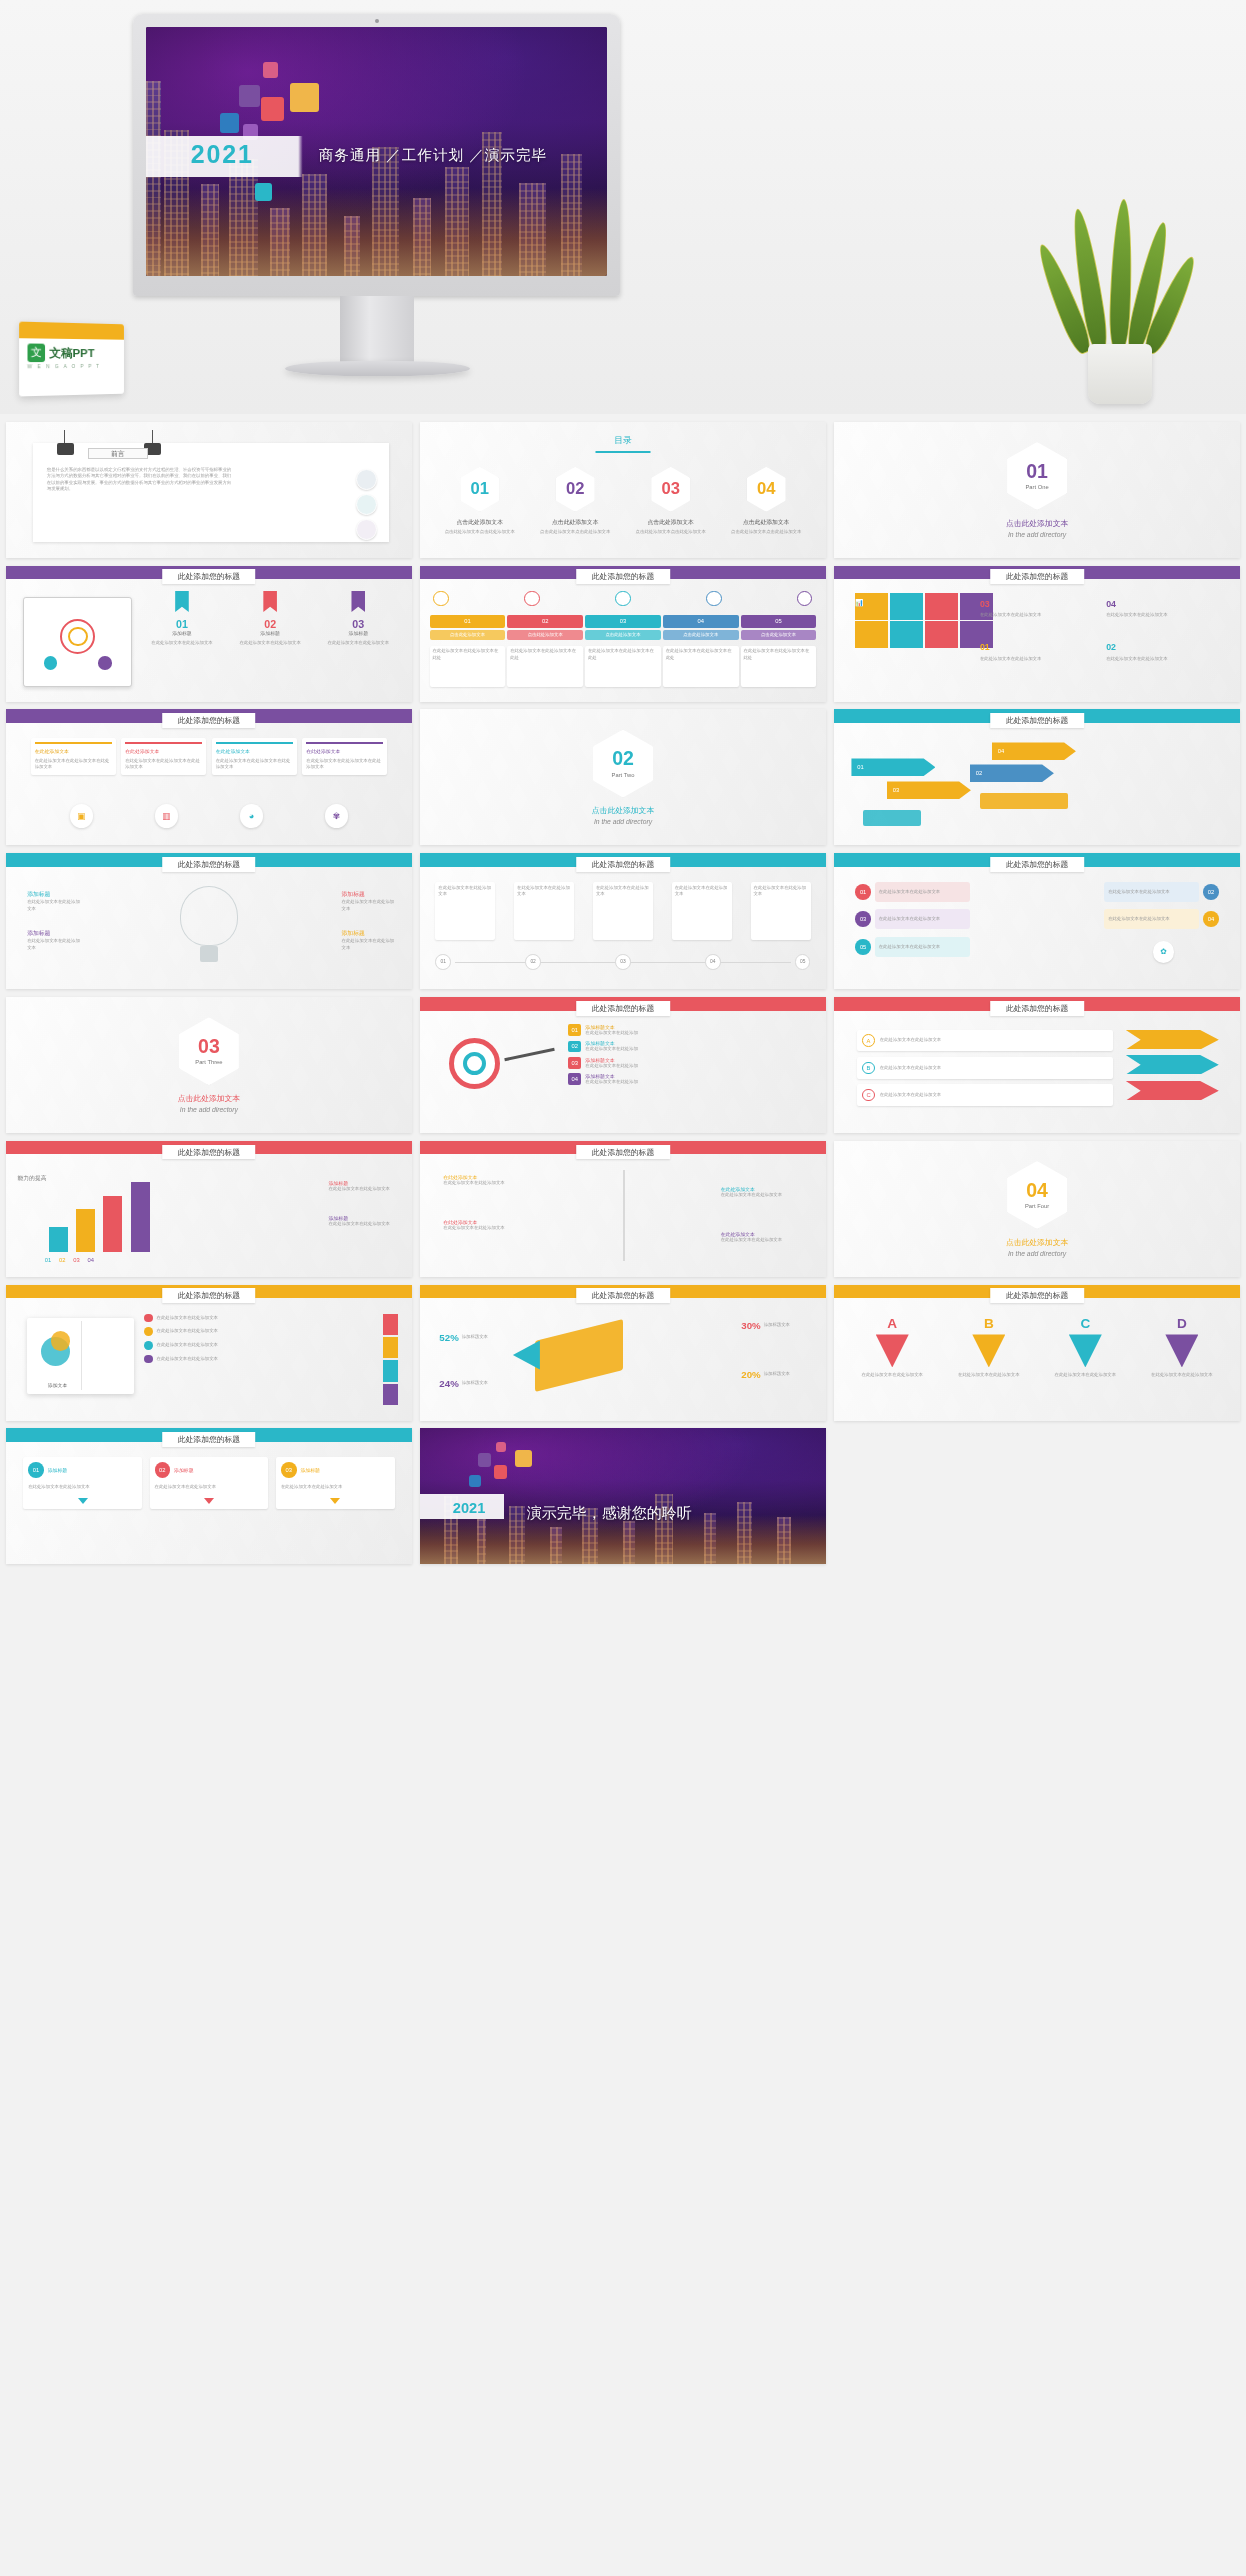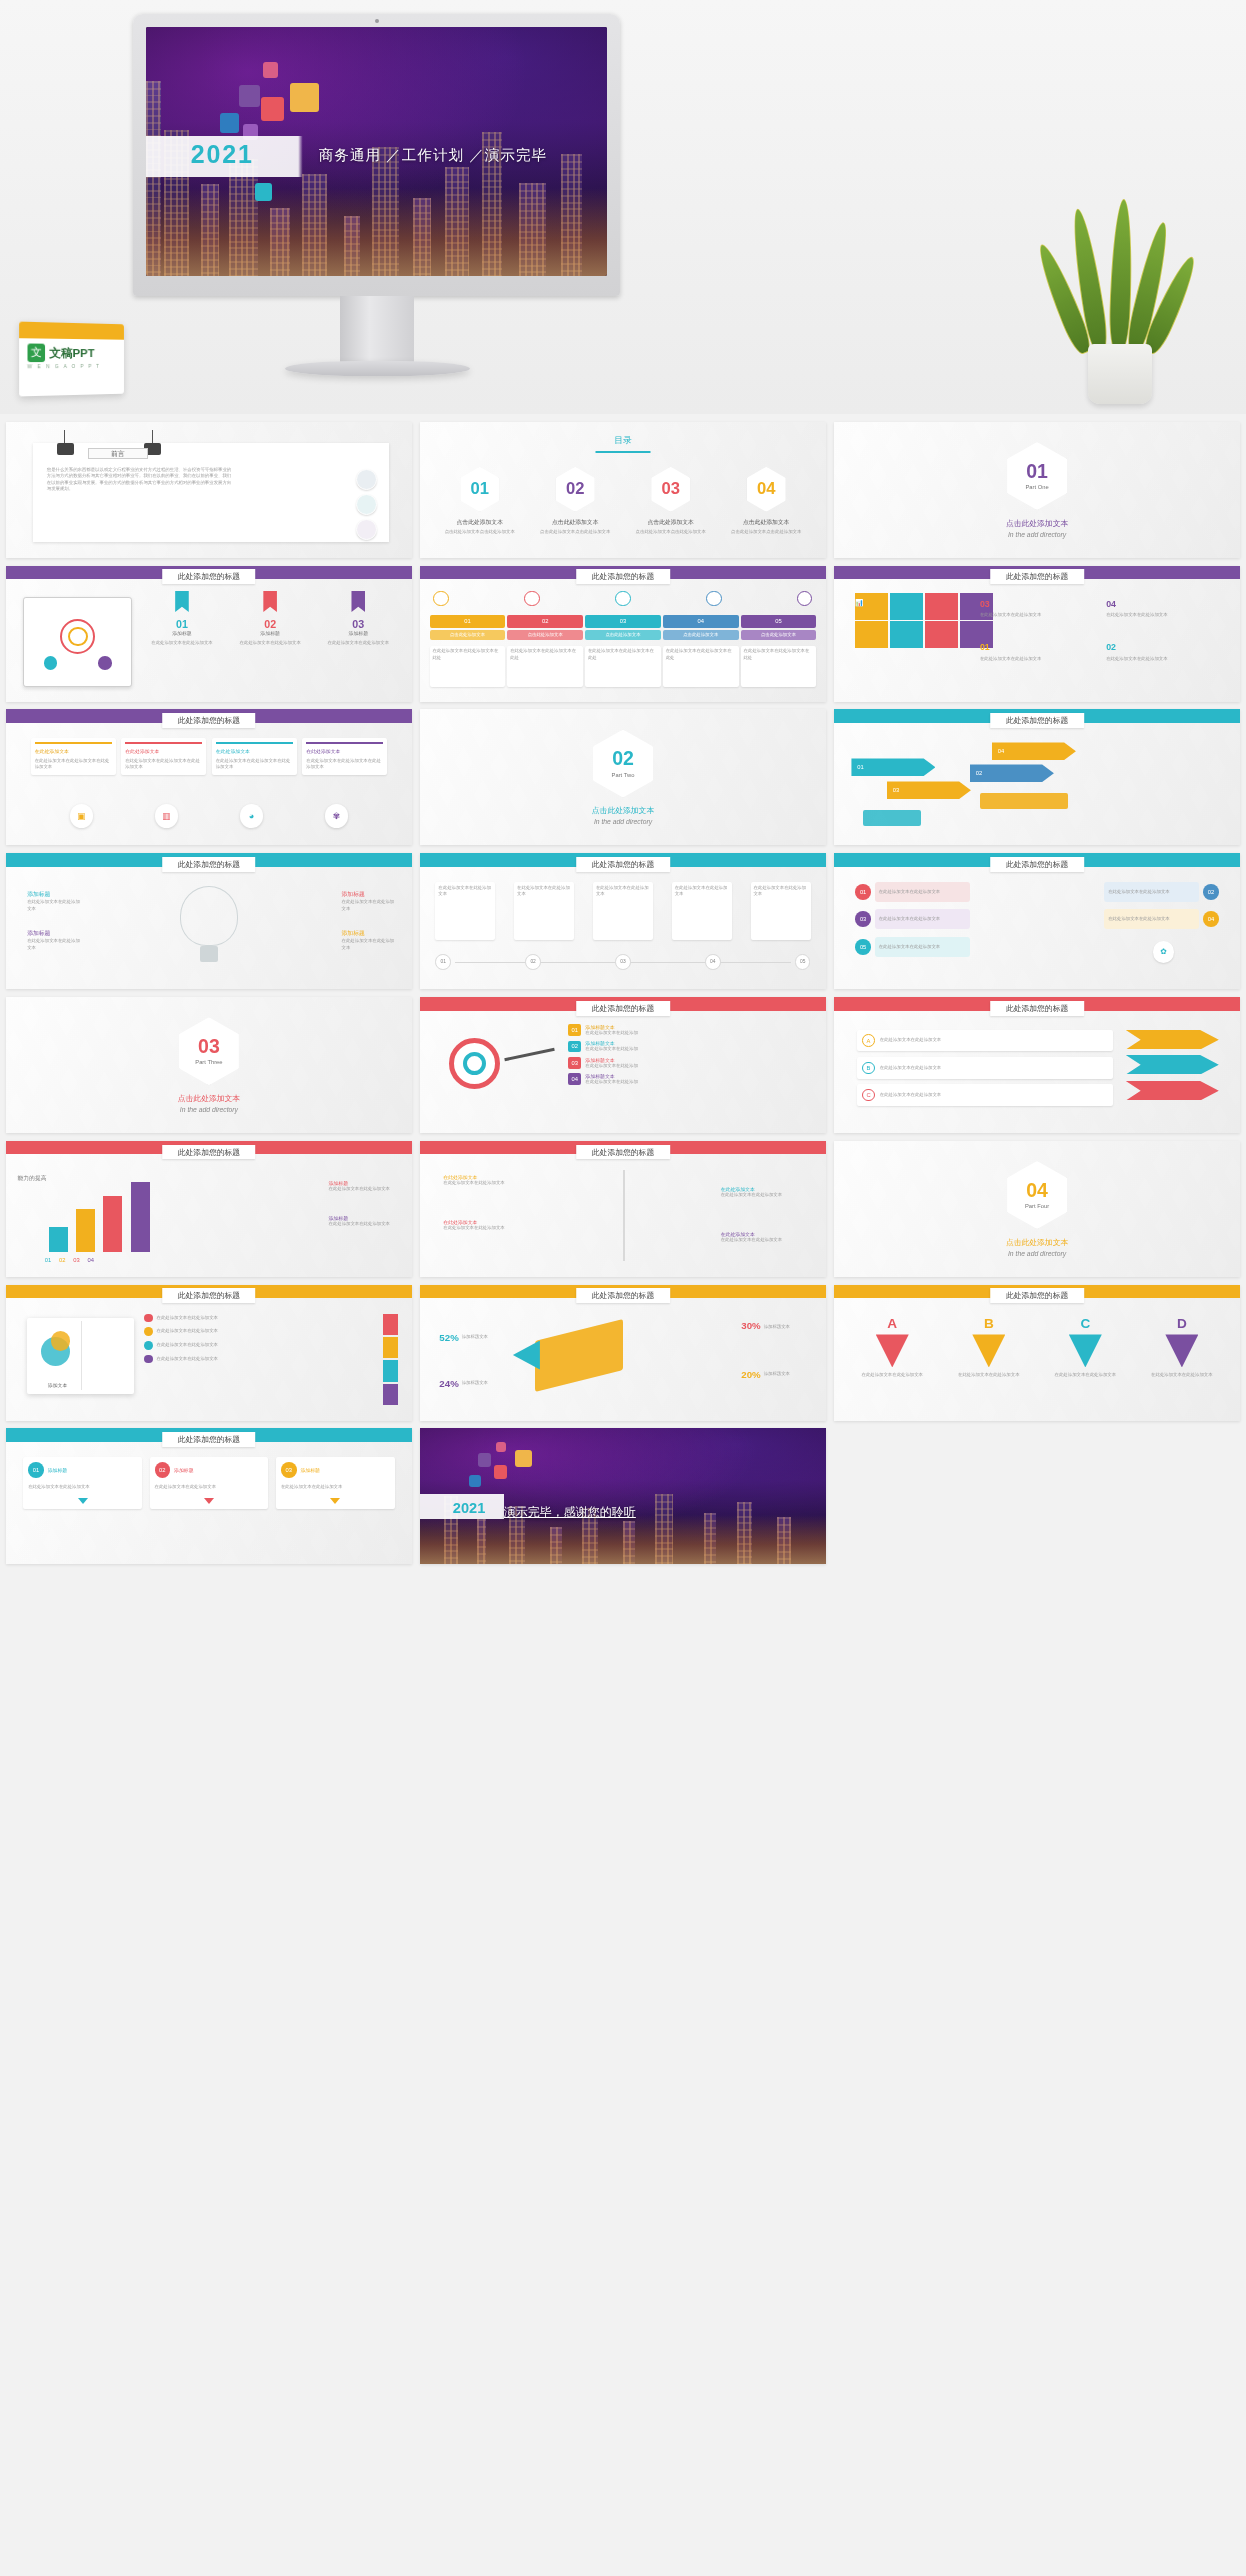--- a/index.html
+++ b/index.html
@@ -149,22 +149,22 @@
     border-radius:1.9px; color:#fff; font-size:5.8px; display:flex;
     align-items:center; justify-content:center; text-align:center;
   }
   .circle { border-radius:50%; display:flex; align-items:center; justify-content:center; }
   .wcard {
     background:#fff; box-shadow:0 1px 1.9px rgba(0,0,0,.10); border-radius:1.9px;
   }
 
   
   .end-slide { position:relative; overflow:hidden; }
-  .end-text { position:absolute; left:84px; top:76px; font-size:12px; color:#fff;
-    text-shadow:0 1px 2.9px rgba(0,0,0,.55);text-decoration:underline; }
+  .end-text { position:absolute; left:107px; top:76px; font-size:15px; color:#fff;
+    text-shadow:0 1px 2.9px rgba(0,0,0,.55); }
   .end-year { position:absolute; left:33px; top:72px; font-size:14.6px; font-weight:bold; color:#2ab7c8; }
   .end-band { position:absolute; left:0; top:66px; width:84px; height:25px;
     background:rgba(255,255,255,.92); }
 </style>
 </head>
 <body>
 
 <div class="hero">
   <div class="monitor">
     <div class="monitor-bezel">
@@ -719,21 +719,21 @@
     <div style="position:absolute;left:115px;top:45px;width:88px;height:51px;background:#f2b01e;transform:skewY(-14deg);border-radius:2.9px;opacity:.92;"></div>
     <div style="position:absolute;left:93px;top:56px;width:27px;height:29px;background:#2ab7c8;clip-path:polygon(100% 0,100% 100%,0 50%);"></div>
     <div style="position:absolute;left:19.5px;top:47px;display:flex;align-items:center;gap:2.9px;">
       <div style="font-size:9.7px;font-weight:bold;color:#2ab7c8;">52%</div>
       <div class="tiny" style="width:43px;">添加标题文本</div>
     </div>
     <div style="position:absolute;left:19.5px;top:93px;display:flex;align-items:center;gap:2.9px;">
       <div style="font-size:9.7px;font-weight:bold;color:#7a4fa0;">24%</div>
       <div class="tiny" style="width:43px;">添加标题文本</div>
     </div>
-    <div style="position:absolute;right:19.5px;top:35px;display:flex;align-items:flex-end;gap:2.9px;">
+    <div style="position:absolute;right:19.5px;top:35px;display:flex;align-items:center;gap:2.9px;">
       <div style="font-size:9.7px;font-weight:bold;color:#e8575f;">30%</div>
       <div class="tiny" style="width:43px;">添加标题文本</div>
     </div>
     <div style="position:absolute;right:19.5px;top:84px;display:flex;align-items:center;gap:2.9px;">
       <div style="font-size:9.7px;font-weight:bold;color:#f2b01e;">20%</div>
       <div class="tiny" style="width:43px;">添加标题文本</div>
     </div>
   </div>
 
   <div class="slide">

